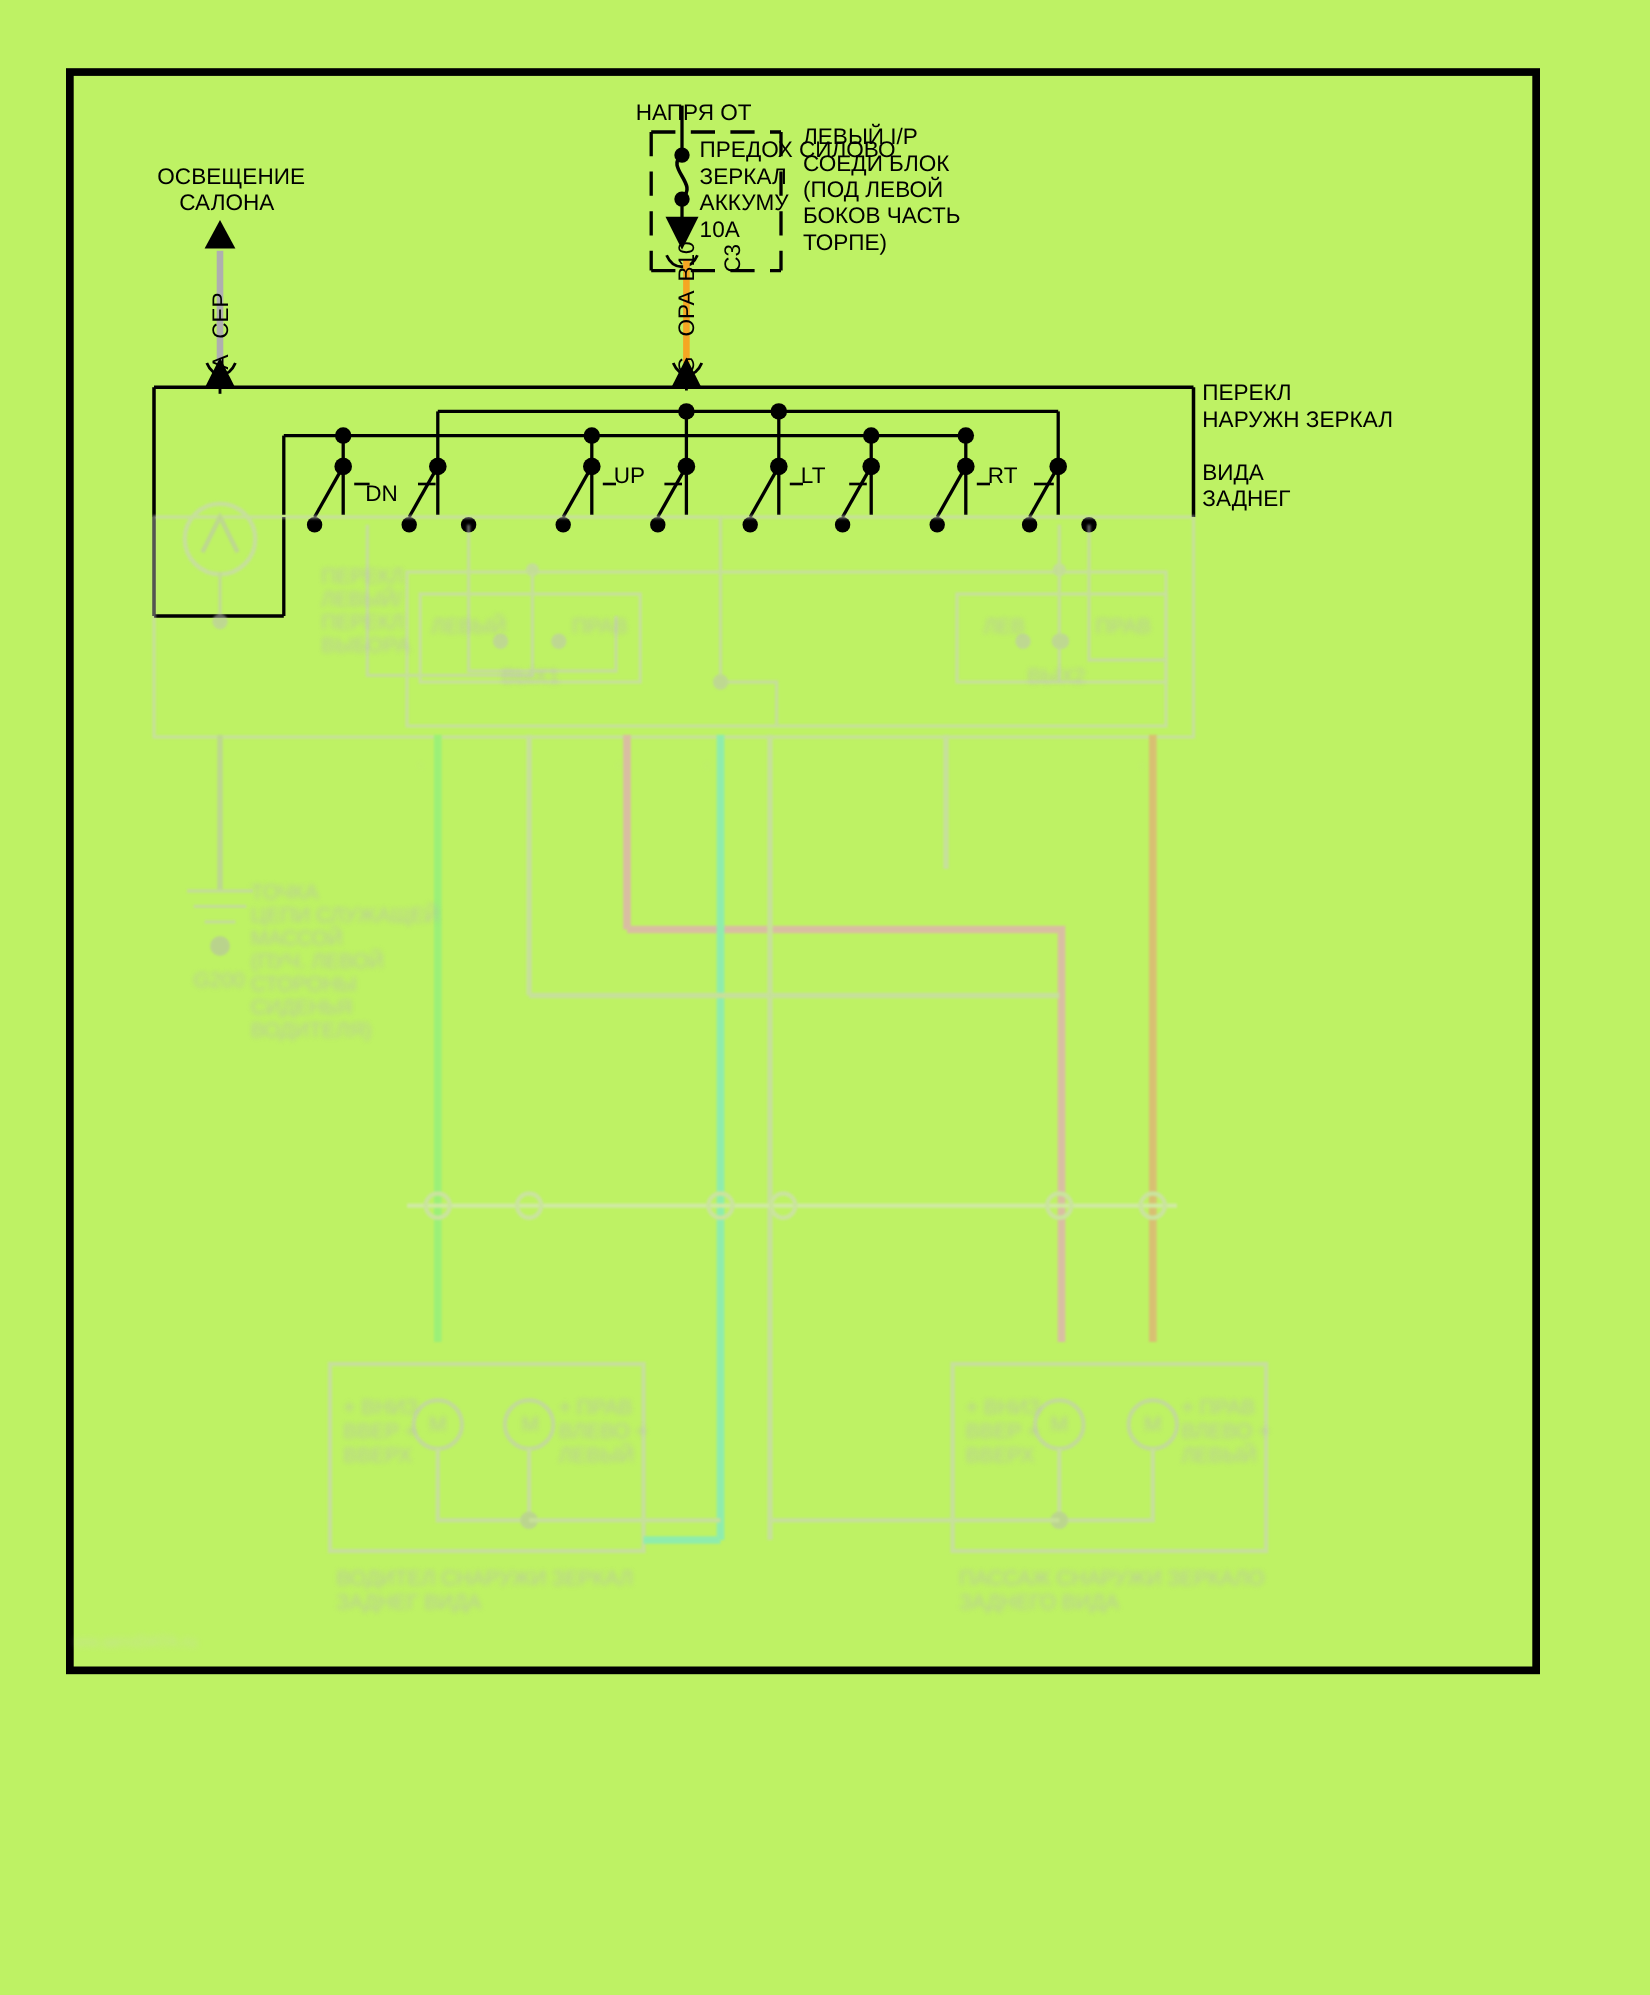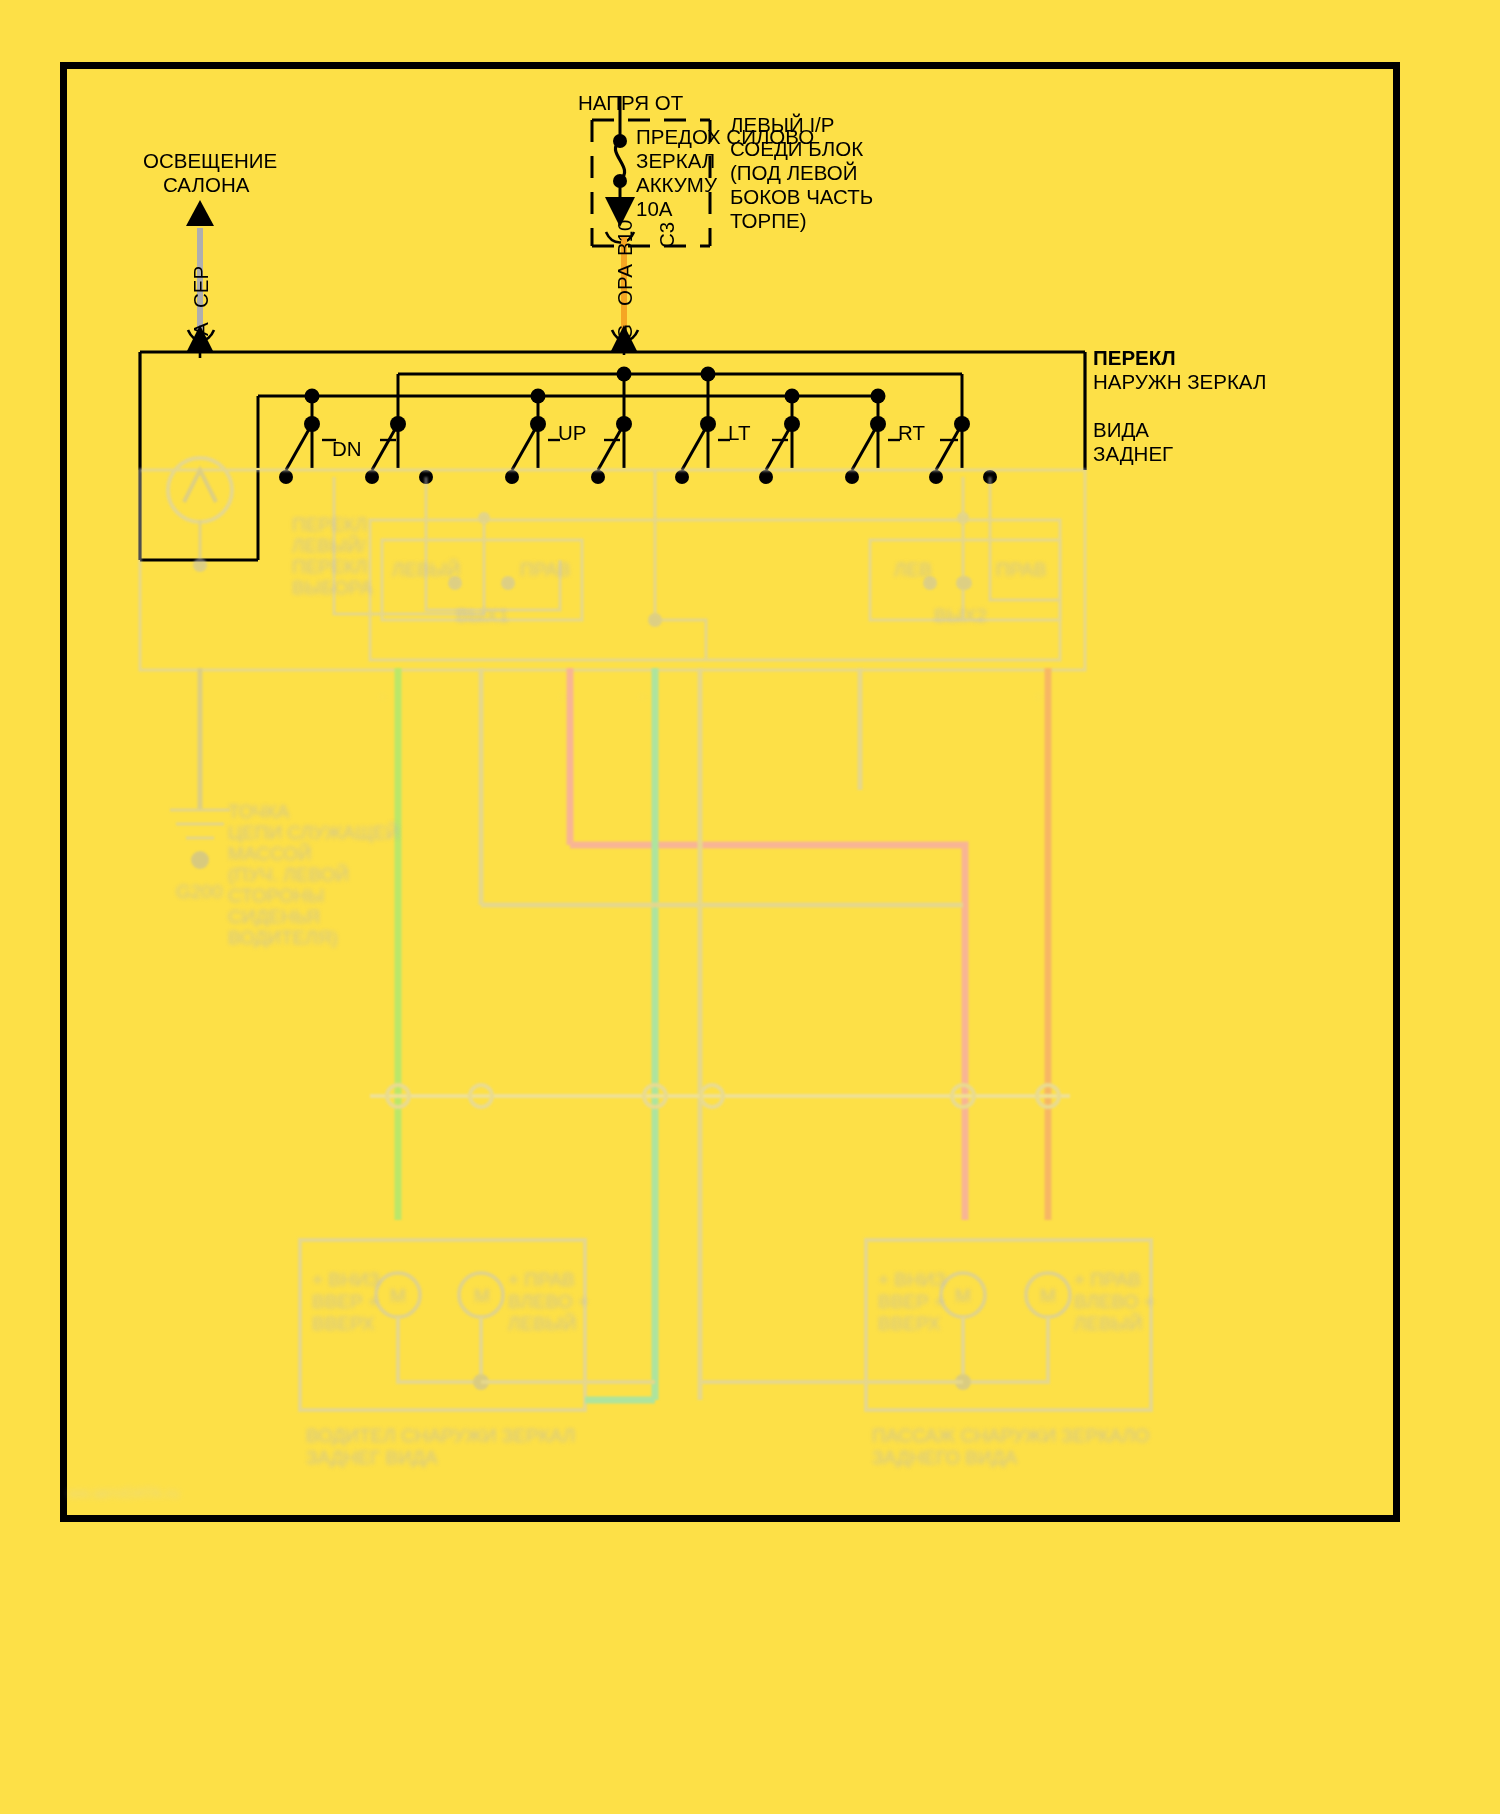--- a/index.html
+++ b/index.html
@@ -1,17 +1,17 @@
 <!DOCTYPE html>
 <html><head>
 <meta charset="utf-8">
 <style>
   html,body{margin:0;padding:0;background:#fff;}
   body{width:1500px;height:1814px;font-family:"Liberation Sans",sans-serif;}
-  #page{position:relative;width:1500px;height:1814px;overflow:hidden;background:#fde047;}
+  #page{position:relative;width:1500px;height:1814px;overflow:hidden;background:#bef264;}
 
   
   .frame-outer{position:absolute;left:60px;top:62px;width:1340px;height:1460px;border:7px solid #000;box-sizing:border-box;}
 
   .svgwrap{position:absolute;left:0;top:0;width:1500px;height:1814px;}
 
   .txt{position:absolute;white-space:pre;color:#000;font-family:"Liberation Sans",sans-serif;}
   .t20{font-size:20.5px;line-height:25px;}
   .t19{font-size:19px;line-height:24px;}
   .vert{transform-origin:0 0;}
@@ -242,21 +242,21 @@
   <div class="txt t20 vert" style="left:612px;top:256px;transform:rotate(-90deg);">B10</div>
   <div class="txt t20 vert" style="left:654px;top:248px;transform:rotate(-90deg);">C3</div>
   <div class="txt t20 vert" style="left:612px;top:306px;transform:rotate(-90deg);">ОРА</div>
   <div class="txt t20 vert" style="left:612px;top:340px;transform:rotate(-90deg);">G</div>
 
   <div class="txt t20" style="left:332px;top:420px;margin-top:16px;">DN</div>
   <div class="txt t20" style="left:558px;top:420px;">UP</div>
   <div class="txt t20" style="left:728px;top:420px;">LT</div>
   <div class="txt t20" style="left:898px;top:420px;">RT</div>
 
-  <div class="txt t20" style="left:1093px;top:345px;font-weight:bold;">ПЕРЕКЛ</div>
+  <div class="txt t20" style="left:1093px;top:345px;">ПЕРЕКЛ</div>
   <div class="txt t20" style="left:1093px;top:369px;">НАРУЖН ЗЕРКАЛ</div>
   <div class="txt t20" style="left:1093px;top:393px;margin-top:48px;">ЗАДНЕГ</div>
   <div class="txt t20" style="left:1093px;top:417px;">ВИДА</div>
 
   <div class="blurlayer">
     <div class="txt t19 ghost" style="left:292px;top:513px;">ПЕРЕКЛ</div>
     <div class="txt t19 ghost" style="left:292px;top:534px;">ЛЕВЫЙ/</div>
     <div class="txt t19 ghost" style="left:292px;top:555px;">ПЕРЕКЛ</div>
     <div class="txt t19 ghost" style="left:292px;top:576px;">ВЫБОРА</div>
 

